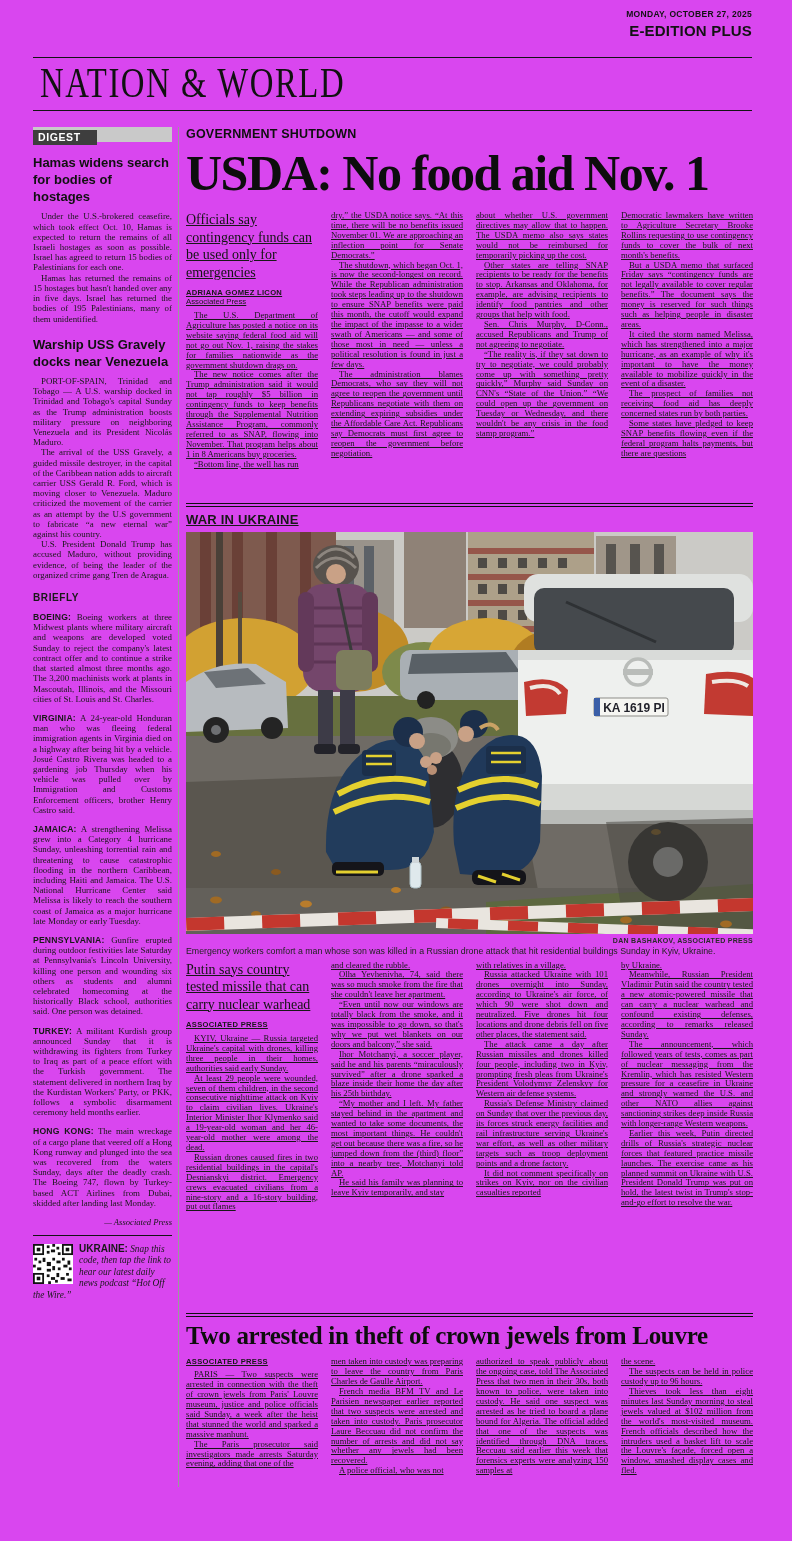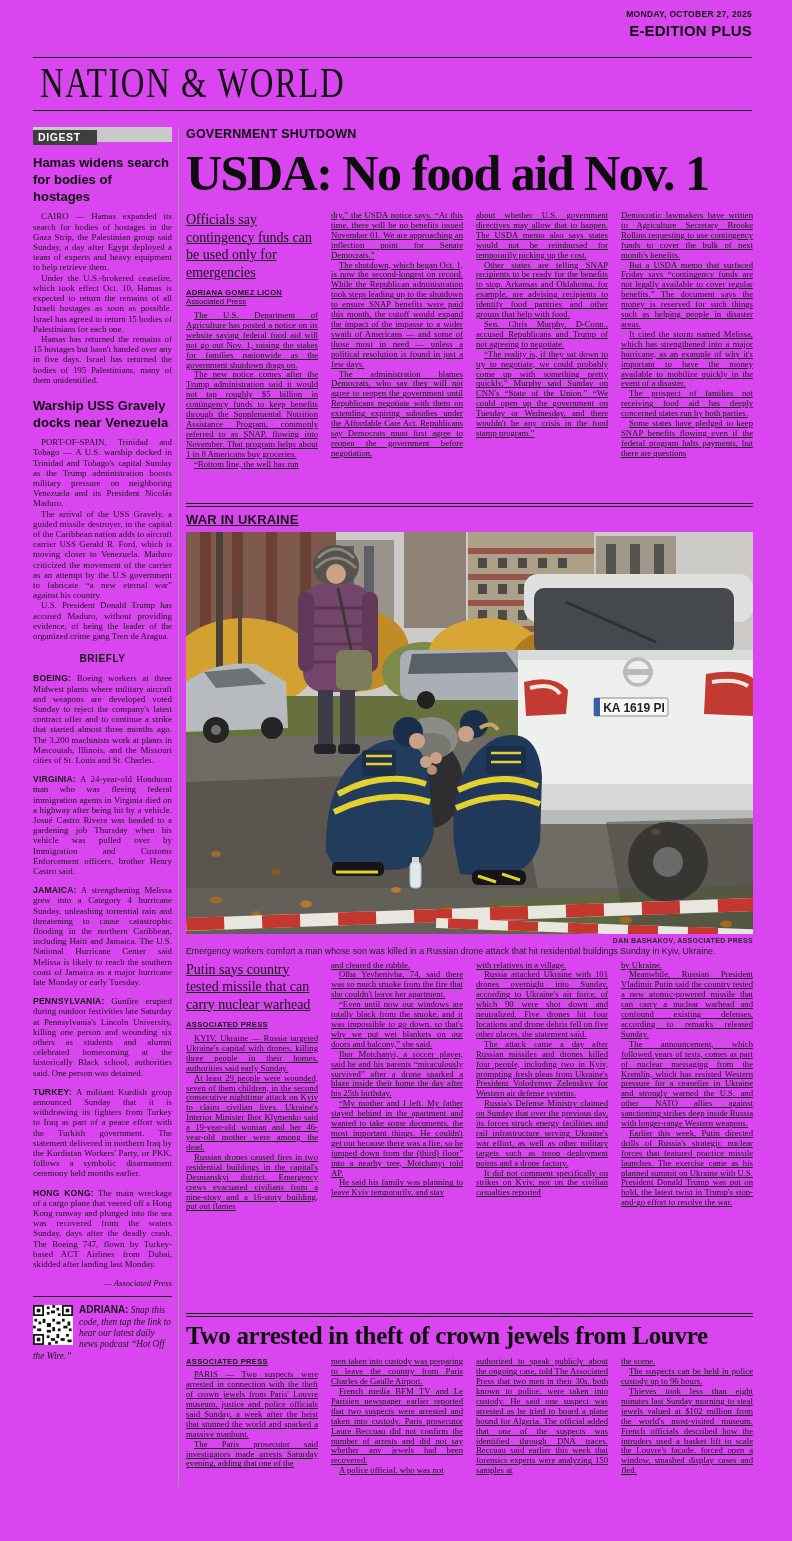--- a/index.html
+++ b/index.html
@@ -19,21 +19,21 @@
               transform:scaleX(.78); transform-origin:left top; white-space:nowrap; }
   .vrule { position:absolute; left:178px; top:127px; width:1px; height:1360px; background:#9a9a9a; }
 
   
   .digest { position:absolute; left:33px; top:127px; width:139px; }
   .digest-tab { background:#c9c9c9; height:15px; }
   .digest-tab span { display:inline-block; background:#3e3e3e; color:#fff; padding:0 16px 0 5px;
             font:bold 10.5px/15px "Liberation Sans", sans-serif; letter-spacing:.6px; }
   .d-head { font:bold 13px/1.32 "Liberation Sans", sans-serif; color:#101010; margin:12px 0 6px; }
   .digest p.d-body { font-size:8.9px; line-height:10.2px; text-align:justify; text-indent:8px; }
-  .briefly { text-align:center; font:bold 10px "Liberation Sans", sans-serif;
+  .briefly { text-align:left; font:bold 10px "Liberation Sans", sans-serif;
              letter-spacing:.6px; margin:12px 0 9px; }
   .brief { font-size:8.9px; line-height:10.2px; text-align:justify; margin-bottom:9px; }
   .brief b { font:bold 8.6px "Liberation Sans", sans-serif; letter-spacing:.2px; }
   .ap-credit { text-align:right; font-style:italic; font-size:8.6px; margin-top:1px; }
   .podcast { border-top:1.5px solid #141414; margin-top:8px; padding-top:7px;
              font-style:italic; font-size:9.3px; line-height:11.4px; }
   .podcast b { font:bold 10px "Liberation Sans", sans-serif; font-style:normal; }
   .qr { float:left; width:40px; height:40px; margin:1px 6px 2px 0; }
 
   
@@ -71,21 +71,20 @@
   <div class="rule rule-a"></div>
   <h1 class="masthead">NATION &amp; WORLD</h1>
   <div class="rule rule-b"></div>
   <div class="vrule"></div>
 
   <aside class="digest">
     <div class="digest-tab">
       <span>DIGEST</span>
     </div>
     <h3 class="d-head">Hamas widens search for bodies of hostages</h3>
-    <p class="d-body">CAIRO — Hamas expanded its search for bodies of hostages in the Gaza Strip, the Palestinian group said Sunday, a day after Egypt deployed a team of experts and heavy equipment to help retrieve them.</p>
     <p class="d-body">Under the U.S.-brokered ceasefire, which took effect Oct. 10, Hamas is expected to return the remains of all Israeli hostages as soon as possible. Israel has agreed to return 15 bodies of Palestinians for each one.</p>
     <p class="d-body">Hamas has returned the remains of 15 hostages but hasn't handed over any in five days. Israel has returned the bodies of 195 Palestinians, many of them unidentified.</p>
 
     <h3 class="d-head">Warship USS Gravely docks near Venezuela</h3>
     <p class="d-body">PORT-OF-SPAIN, Trinidad and Tobago — A U.S. warship docked in Trinidad and Tobago's capital Sunday as the Trump administration boosts military pressure on neighboring Venezuela and its President Nicolás Maduro.</p>
     <p class="d-body">The arrival of the USS Gravely, a guided missile destroyer, in the capital of the Caribbean nation adds to aircraft carrier USS Gerald R. Ford, which is moving closer to Venezuela. Maduro criticized the movement of the carrier as an attempt by the U.S government to fabricate “a new eternal war” against his country.</p>
     <p class="d-body">U.S. President Donald Trump has accused Maduro, without providing evidence, of being the leader of the organized crime gang Tren de Aragua.</p>
 
     <div class="briefly">BRIEFLY</div>
 
@@ -139,21 +138,21 @@
           <rect x="10" y="22" width="2" height="2"></rect>
             <rect x="13" y="24" width="3" height="2"></rect>
             <rect x="17" y="21" width="2" height="3"></rect>
           <rect x="20" y="24" width="3" height="2"></rect>
             <rect x="24" y="21" width="2" height="2"></rect>
             <rect x="25" y="25" width="3" height="2"></rect>
           <rect x="11" y="27" width="2" height="2"></rect>
             <rect x="16" y="26" width="2" height="2"></rect>
         </g>
       </svg>
-      <p><b>ADRIANA:</b> <span>Snap this code, then tap the link to hear our latest daily news podcast “Hot Off the Wire.”</span></p>
+      <p><b>UKRAINE:</b> <span>Snap this code, then tap the link to hear our latest daily news podcast “Hot Off the Wire.”</span></p>
     </div>
   </aside>
 
   <main class="main">
 
     <section>
       <div class="kicker">GOVERNMENT SHUTDOWN</div>
       <h2 class="h-usda">USDA: No food aid Nov. 1</h2>
       <div class="cols">
         <div class="col">

